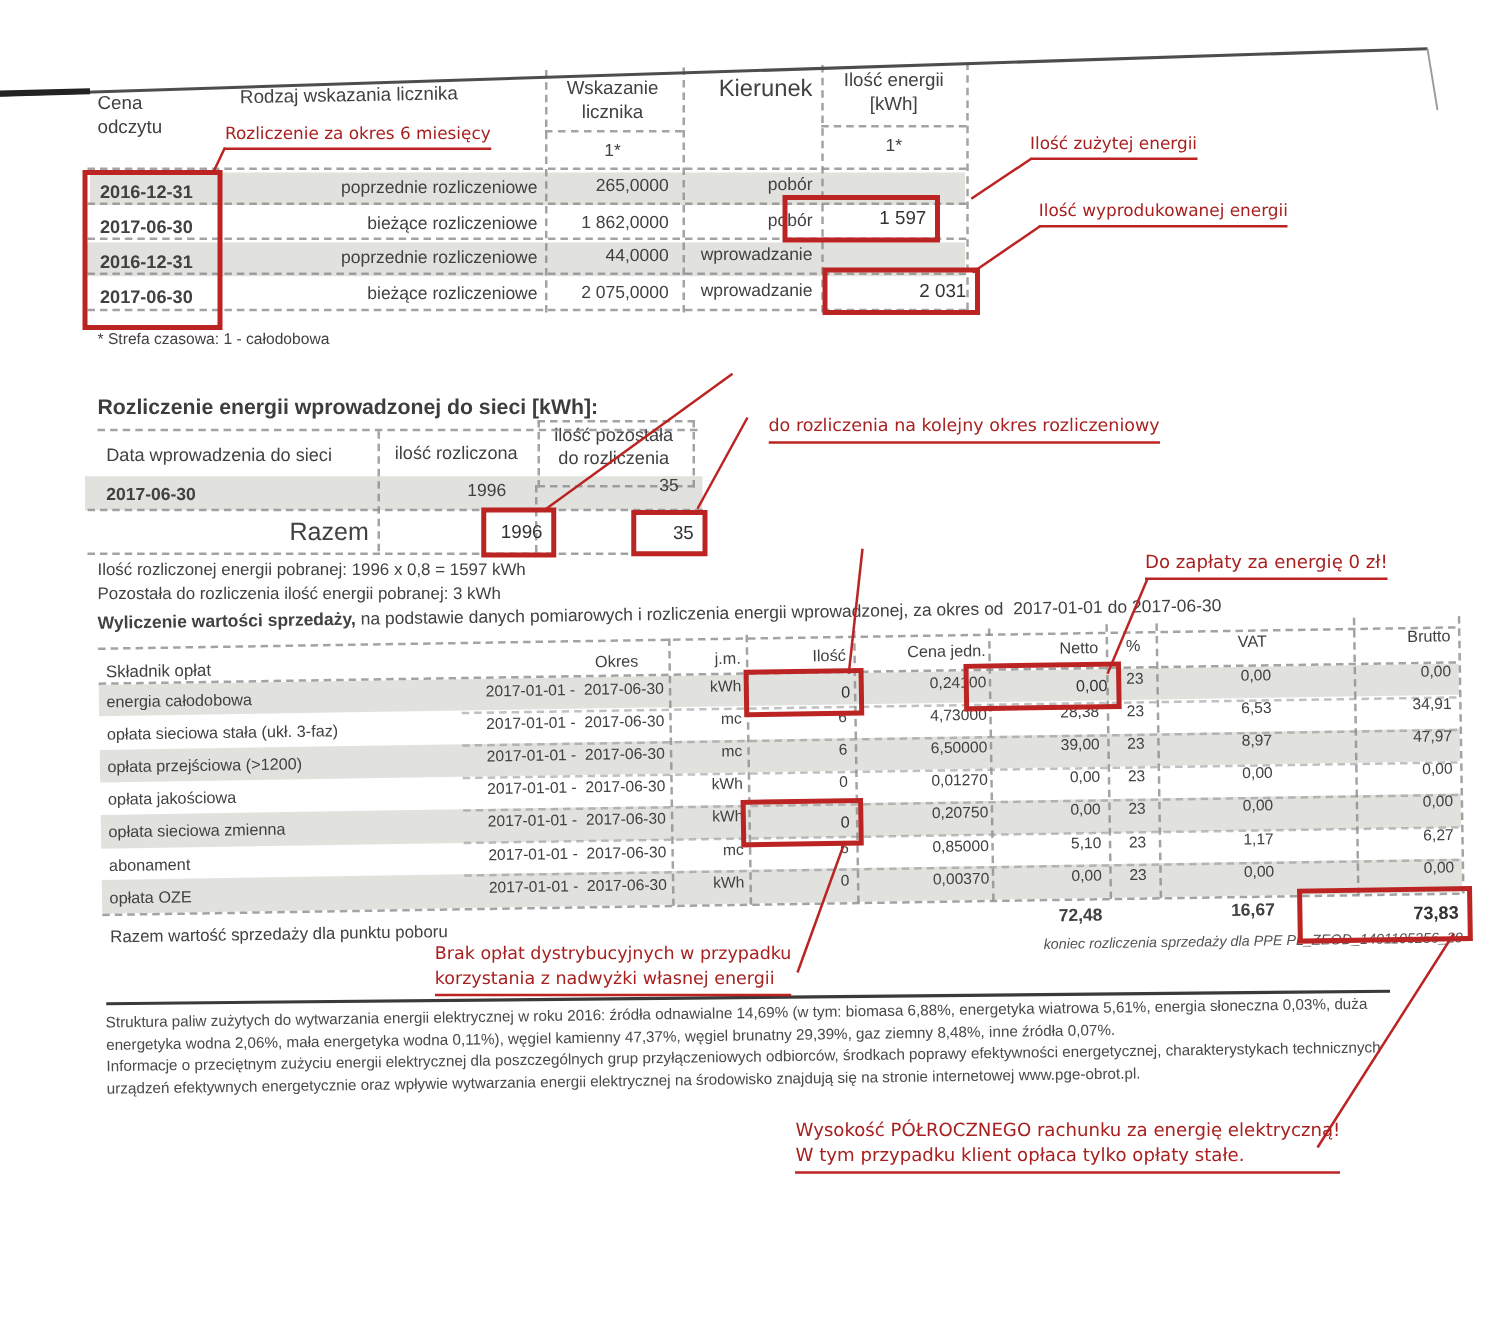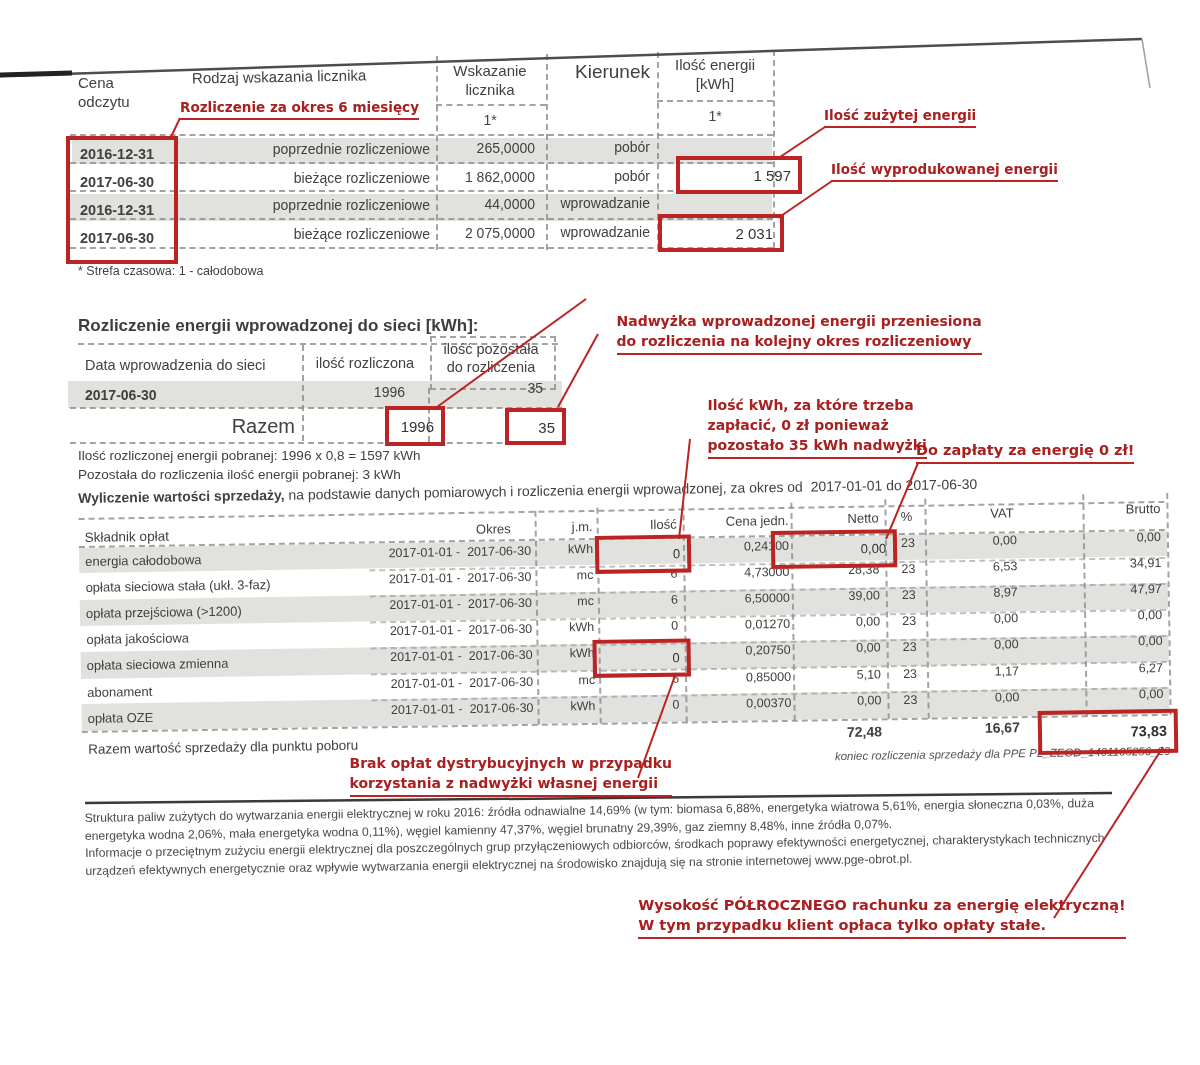--- a/index.html
+++ b/index.html
@@ -15,21 +15,21 @@
   .txt{position:absolute;color:var(--doc_text);white-space:pre;z-index:3;line-height:1.25;}
   .r{text-align:right;}
   .c{text-align:center;}
   .b{font-weight:bold;}
   .stripe{position:absolute;background:var(--stripe);opacity:.8;z-index:0;}
   .hd{position:absolute;height:0;border-top:2px dashed #8d8d8d;opacity:.8;z-index:1;}
   .vd{position:absolute;width:0;border-left:2px dashed #8d8d8d;opacity:.8;z-index:1;}
   .rbox{position:absolute;border:4px solid var(--line_red);z-index:4;}
   .rbox .val{position:absolute;right:7px;top:50%;transform:translateY(-50%);
              color:#333;font-size:15px;white-space:pre;}
-  .red-ann{position:absolute;color:var(--annotation_red);font-weight:bold;
+  .red-ann{position:absolute;color:var(--annotation_red);font-weight:normal;
            font-family:"DejaVu Sans",sans-serif;white-space:pre;z-index:6;line-height:1.42;}
   .ul{display:inline-block;border-bottom:2px solid var(--line_red);padding-bottom:1px;}
   svg.overlay{position:absolute;left:0;top:0;z-index:5;pointer-events:none;}
   .t3wrap{position:absolute;left:78px;top:488px;width:1092px;height:312px;
           transform:rotate(-0.9deg);transform-origin:0 0;z-index:2;}
   .cell{position:absolute;white-space:pre;color:var(--doc_text);z-index:3;}
   .footerpara{position:absolute;left:85px;top:810px;width:1070px;
               transform:rotate(-0.85deg);transform-origin:0 50%;z-index:3;}
   .footerpara div{white-space:pre;font-size:12.2px;line-height:17.5px;color:#4a4a4a;}
   .italic{font-style:italic;}
@@ -94,38 +94,35 @@
 
     <div class="txt r" style="left:185px;top:197px;width:245px;font-size:14px">poprzednie rozliczeniowe</div>
     <div class="txt r" style="left:440px;top:196px;width:95px;font-size:14px">44,0000</div>
     <div class="txt r" style="left:550px;top:195px;width:100px;font-size:14px">wprowadzanie</div>
 
     <div class="txt r" style="left:185px;top:226px;width:245px;font-size:14px">bieżące rozliczeniowe</div>
     <div class="txt r" style="left:440px;top:225px;width:95px;font-size:14px">2 075,0000</div>
     <div class="txt r" style="left:550px;top:224px;width:100px;font-size:14px">wprowadzanie</div>
 
     <div class="rbox" style="left:66px;top:136px;width:104px;height:120px"></div>
-    <div class="rbox" style="left:676px;top:156px;width:118px;height:30px">
+    <div class="rbox" style="left:626px;top:156px;width:118px;height:30px">
         <span class="val">1 597</span>
       </div>
     <div class="rbox" style="left:658px;top:214px;width:118px;height:30px">
         <span class="val">2 031</span>
       </div>
 
     <div class="txt" style="left:78px;top:264px;font-size:12.5px">* Strefa czasowa: 1 - całodobowa</div>
   </section>
 
   <div class="red-ann" style="left:180px;top:98px;font-size:13.5px"><span class="ul">Rozliczenie za okres 6 miesięcy</span></div>
   <div class="red-ann" style="left:824px;top:106px;font-size:13.5px"><span class="ul">Ilość zużytej energii</span></div>
   <div class="red-ann" style="left:831px;top:160px;font-size:13.5px"><span class="ul">Ilość wyprodukowanej energii</span></div>
   <div class="red-ann" style="left:597px;top:292px;font-size:14px">
-    <span class="ul"><span>Nadwyżka wprowadzonej energii przeniesiona</span><br><span>do rozliczenia na kolejny okres rozliczeniowy</span></span>
-  </div>
-  <div class="red-ann" style="left:688px;top:376px;font-size:14px">
-    <span class="ul"><span>Ilość kWh, za które trzeba</span><br><span>zapłacić, 0 zł ponieważ</span><br><span>pozostało 35 kWh nadwyżki</span></span>
+    <span class="ul"><br><span>do rozliczenia na kolejny okres rozliczeniowy</span></span>
   </div>
   <div class="red-ann" style="left:916px;top:440px;font-size:14.5px"><span class="ul">Do zapłaty za energię 0 zł!</span></div>
   <div class="red-ann" style="left:618px;top:874px;font-size:14.5px">
     <span class="ul"><span>Wysokość PÓŁROCZNEGO rachunku za energię elektryczną!</span><br><span>W tym przypadku klient opłaca tylko opłaty stałe.</span></span>
   </div>
   <div class="red-ann" style="left:330px;top:734px;font-size:14px">
     <span class="ul"><span>Brak opłat dystrybucyjnych w przypadku</span><br><span>korzystania z nadwyżki własnej energii</span></span>
   </div>
 
   <section>

